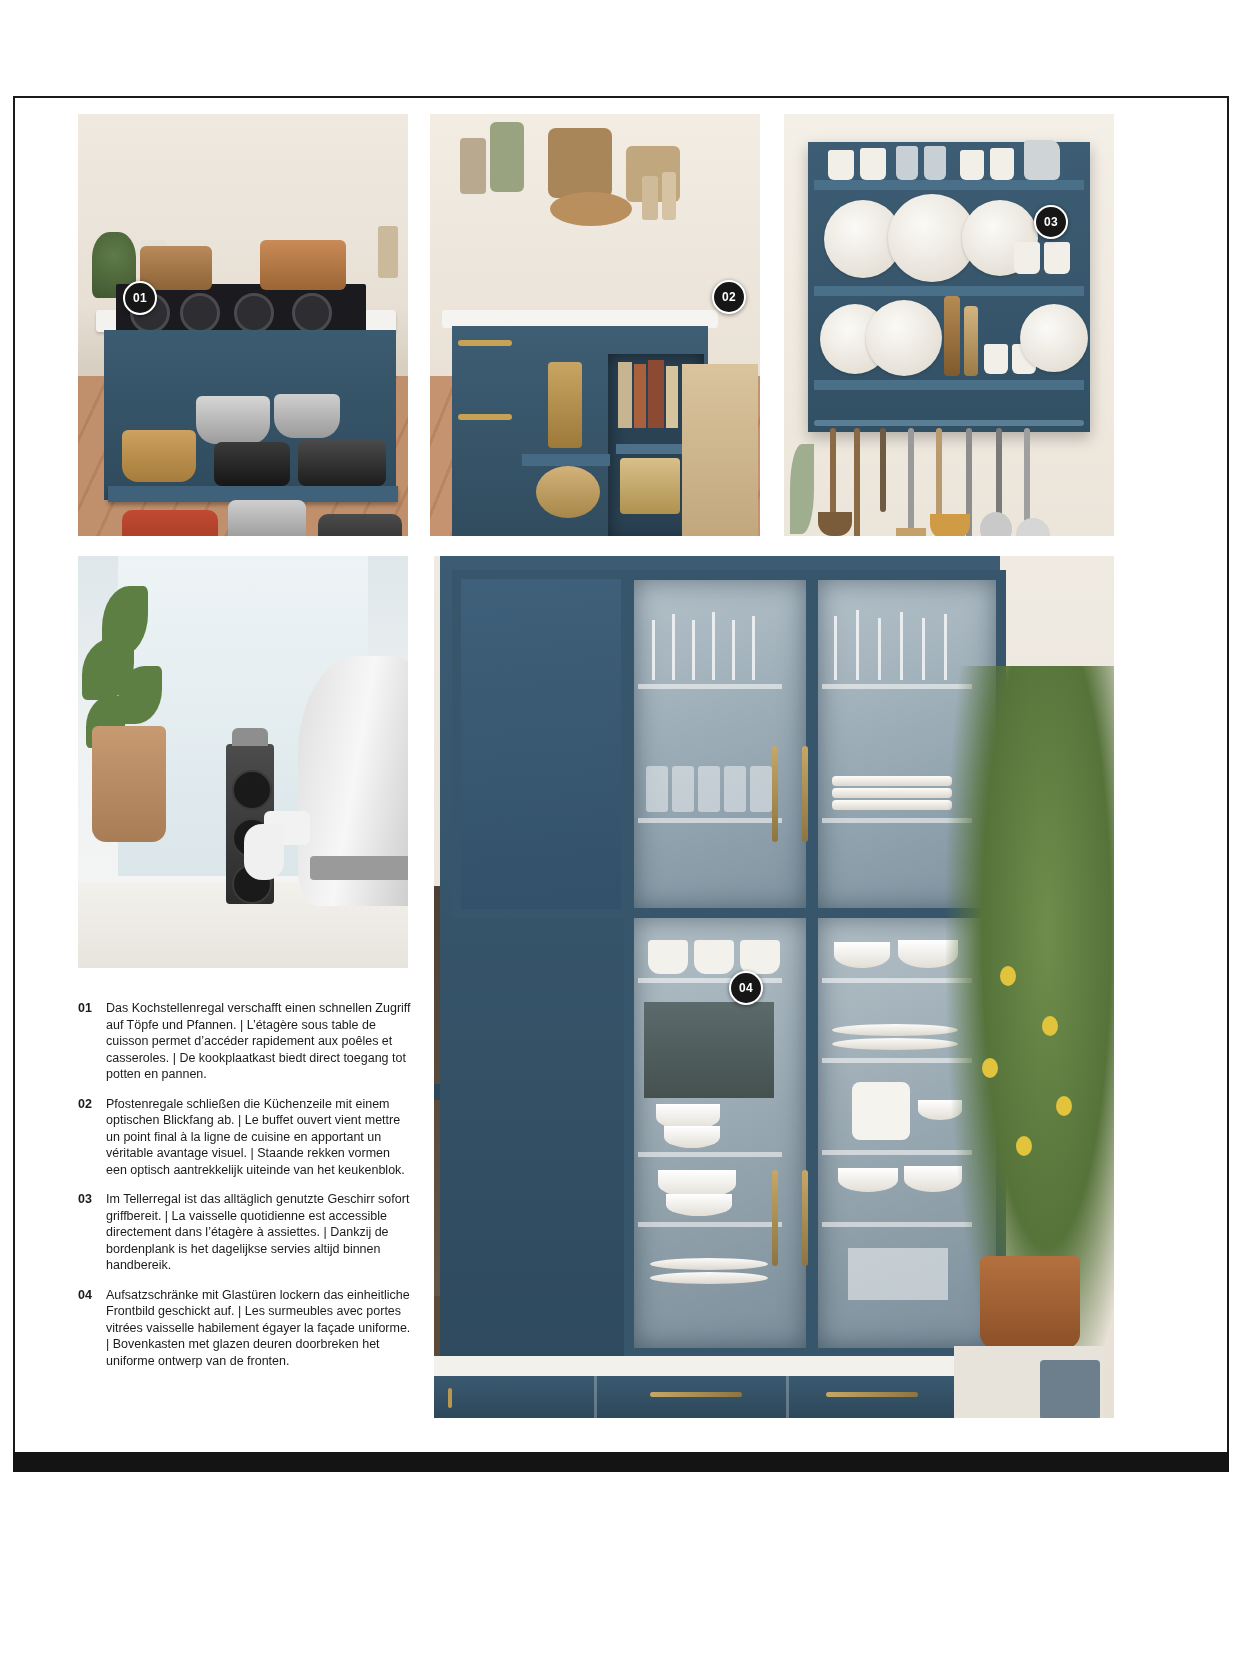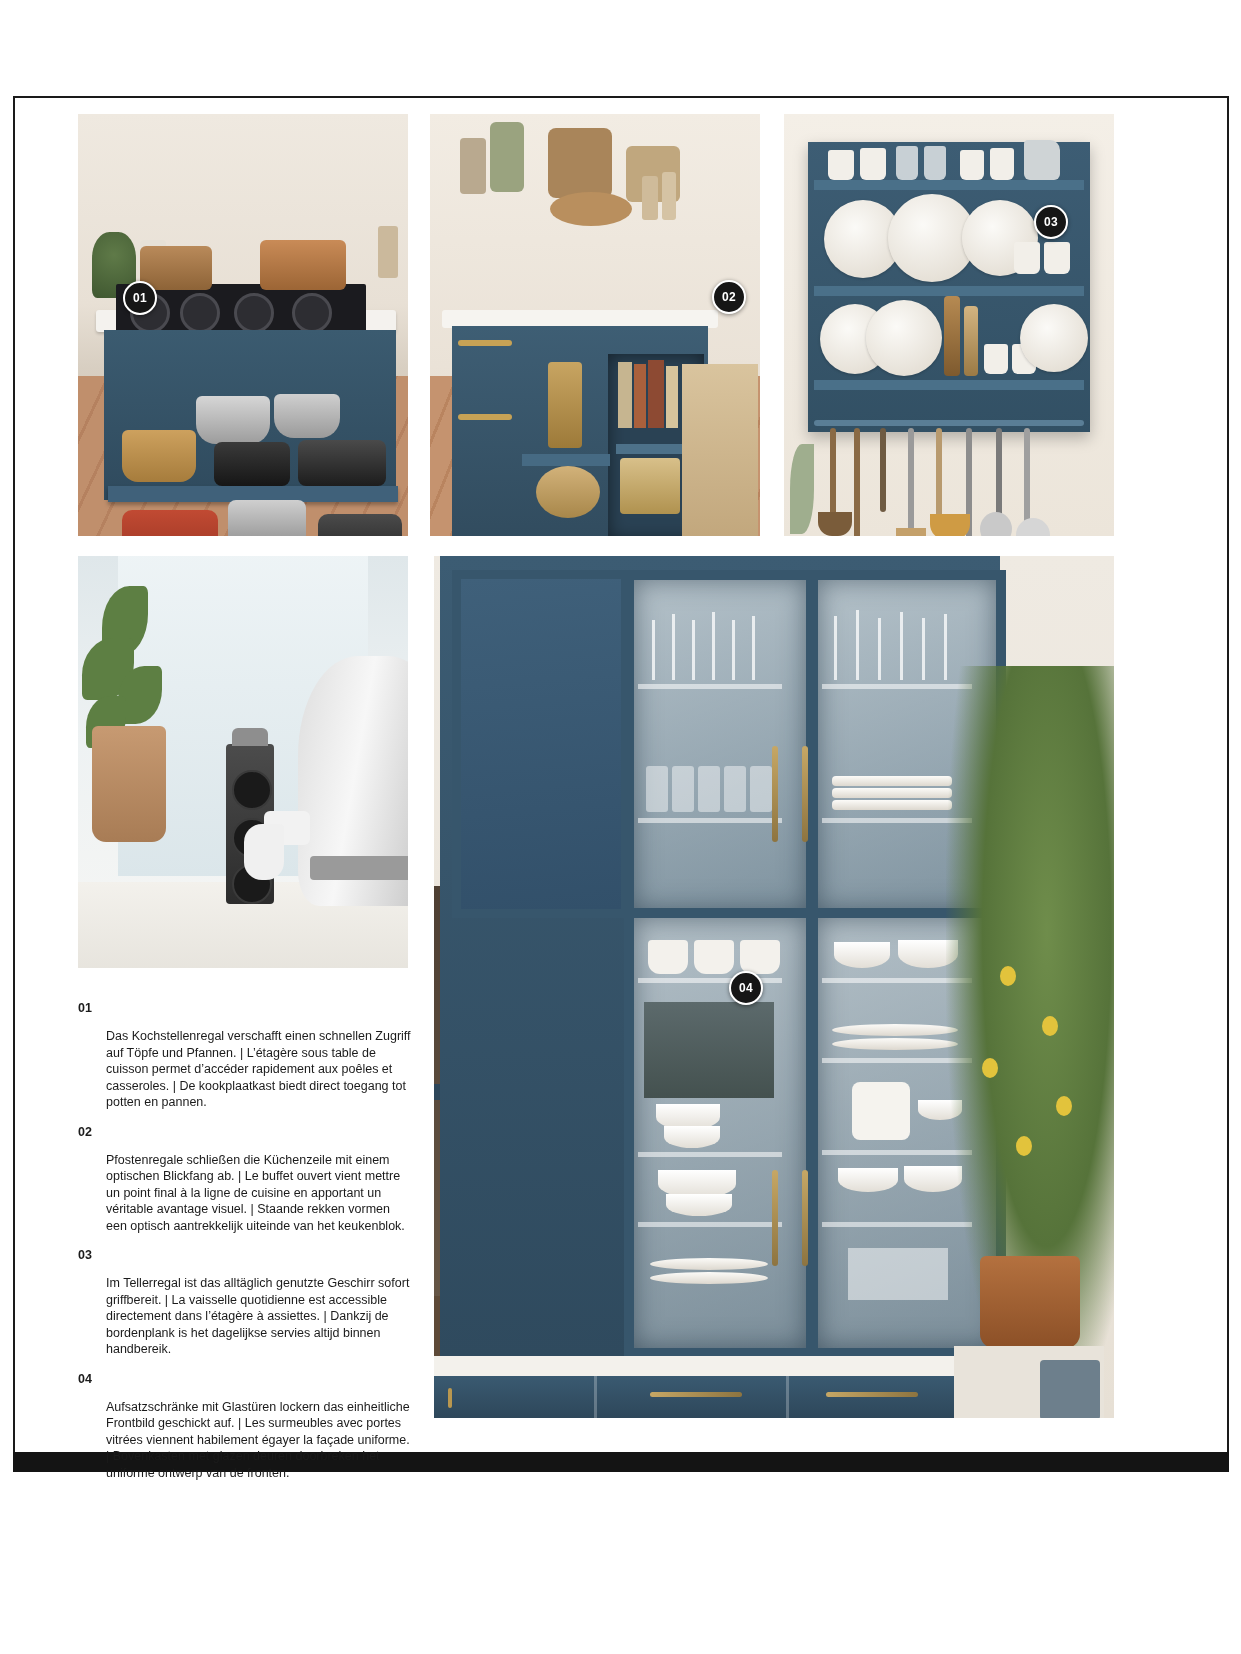--- a/index.html
+++ b/index.html
@@ -145,21 +145,20 @@
     flex: 0 0 28px;
     font-size: 12.5px;
     font-weight: bold;
     line-height: 16.5px;
     padding-top: 0px;
   }
   .cap-text {
     flex: 1 1 auto;
     font-size: 12.5px;
     line-height: 16.5px;
-    margin-top: 28px;
   }
 </style>
 </head>
 <body>
 
 <div class="page">
 
   <div class="frame-line frame-top"></div>
   <div class="frame-line frame-left"></div>
   <div class="frame-line frame-right"></div>
@@ -412,17 +411,17 @@
     <div class="cap-row">
       <div class="cap-num">02</div>
       <div class="cap-text">Pfostenregale schließen die Küchenzeile mit einem optischen Blickfang ab. | Le buffet ouvert vient mettre un point final à la ligne de cuisine en apportant un véritable avantage visuel. | Staande rekken vormen een optisch aantrekkelijk uiteinde van het keukenblok.</div>
     </div>
     <div class="cap-row">
       <div class="cap-num">03</div>
       <div class="cap-text">Im Tellerregal ist das alltäglich genutzte Geschirr sofort griffbereit. | La vaisselle quotidienne est accessible directement dans l’étagère à assiettes. | Dankzij de bordenplank is het dagelijkse servies altijd binnen handbereik.</div>
     </div>
     <div class="cap-row">
       <div class="cap-num">04</div>
-      <div class="cap-text">Aufsatzschränke mit Glastüren lockern das einheitliche Frontbild geschickt auf. | Les surmeubles avec portes vitrées viennent habilement égayer la façade uniforme. | Bovenkasten met glazen deuren doorbreken het uniforme ontwerp van de fronten.</div>
+      <div class="cap-text">Aufsatzschränke mit Glastüren lockern das einheitliche Frontbild geschickt auf. | Les surmeubles avec portes vitrées vaisselle habilement égayer la façade uniforme. | Bovenkasten met glazen deuren doorbreken het uniforme ontwerp van de fronten.</div>
     </div>
   </div>
 
 </div>
 
 </body></html>

